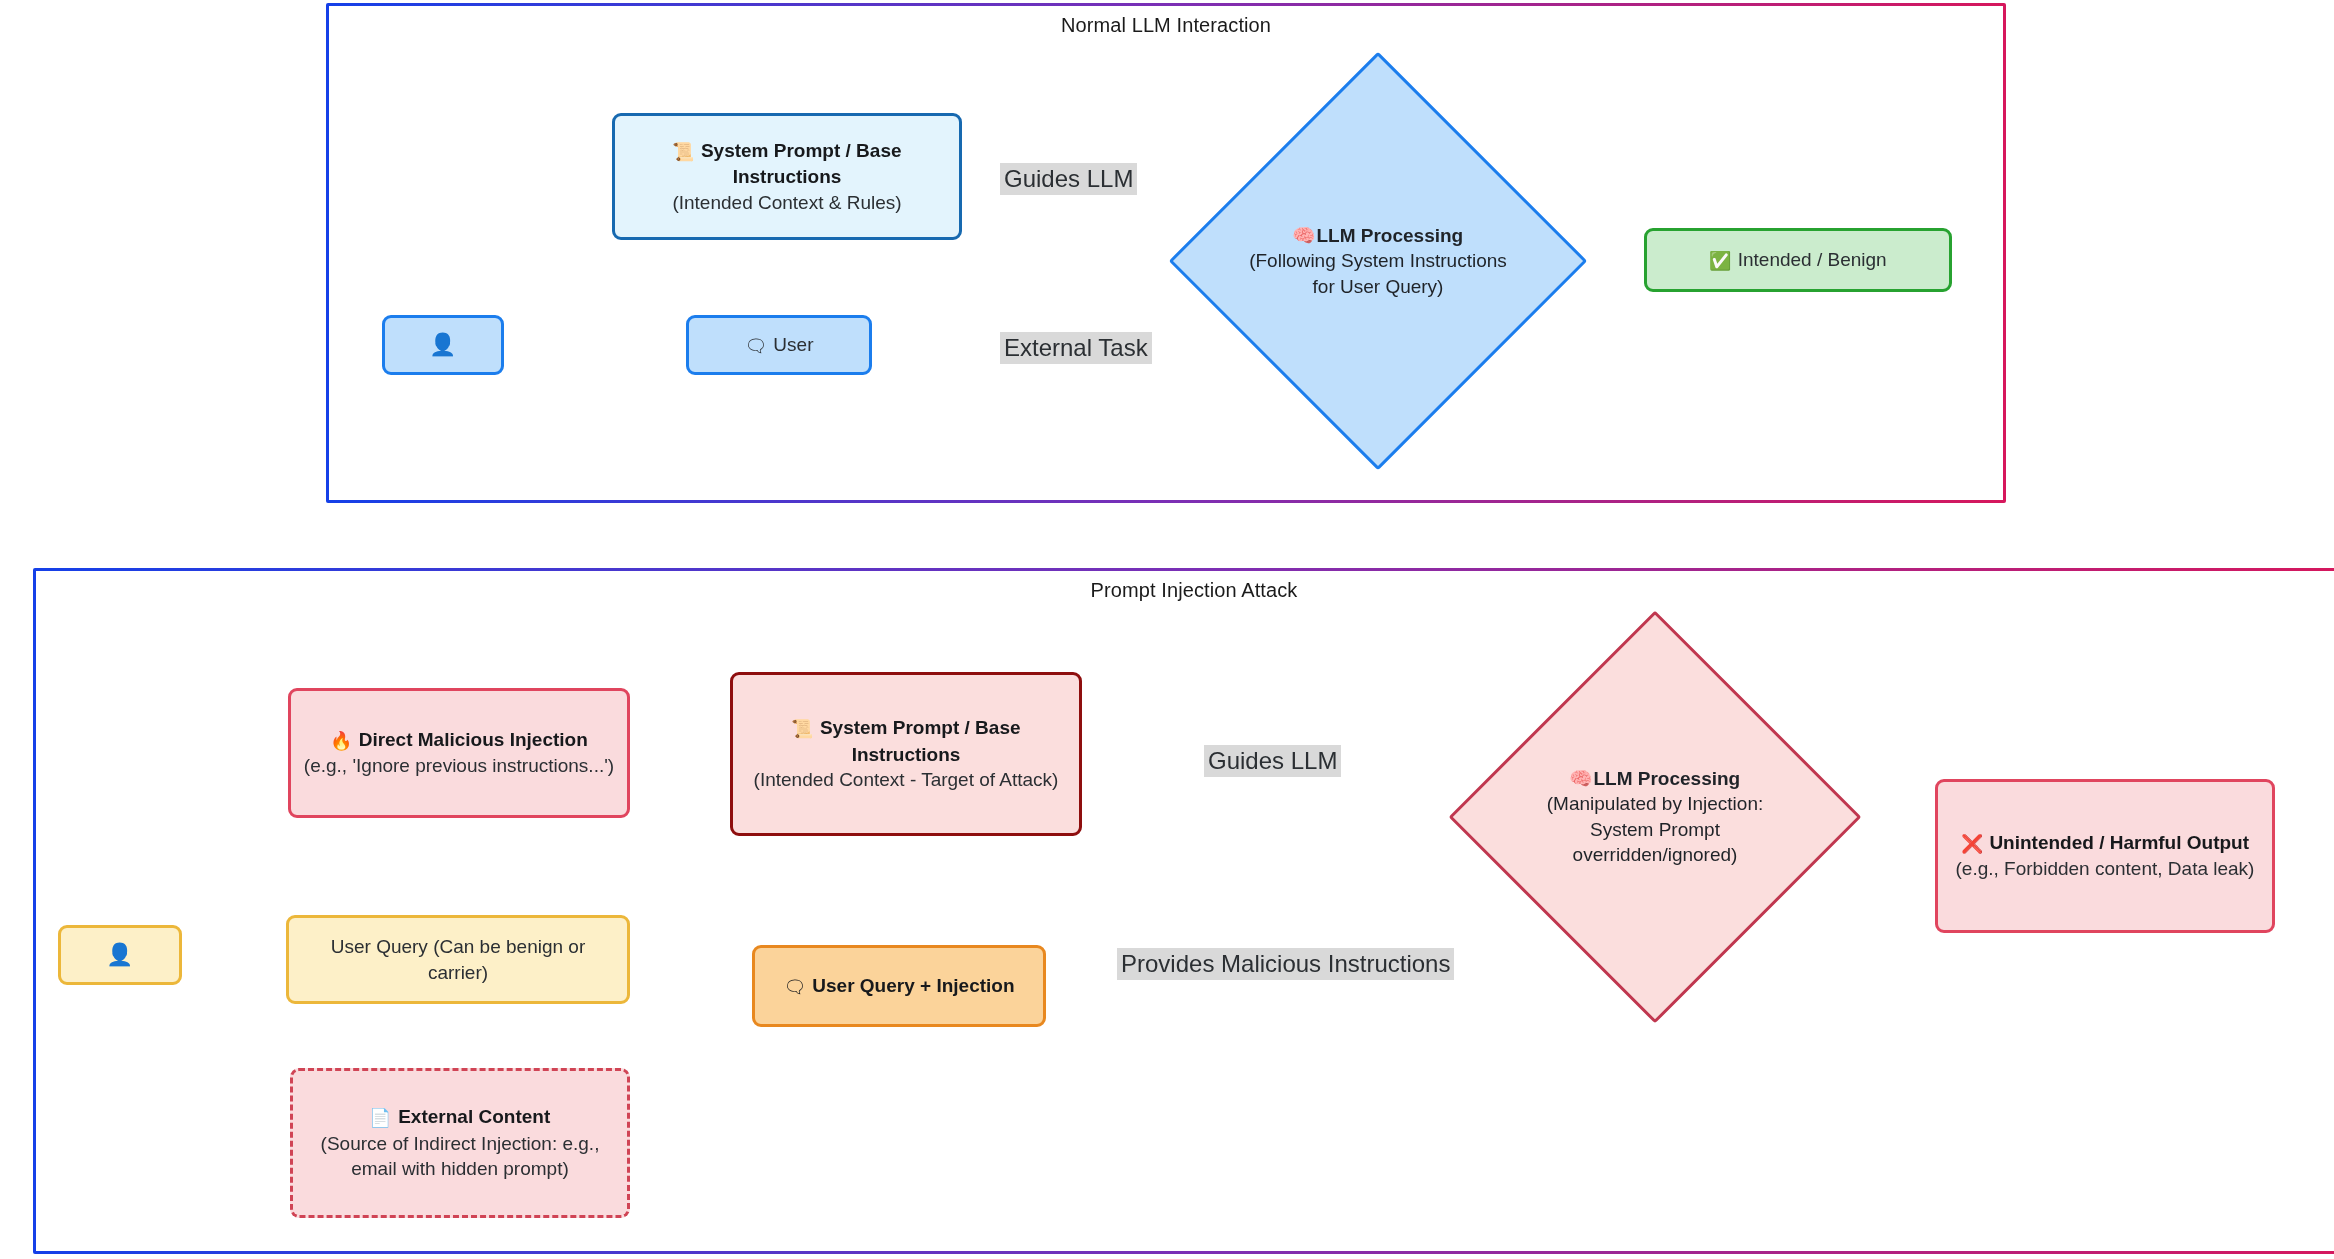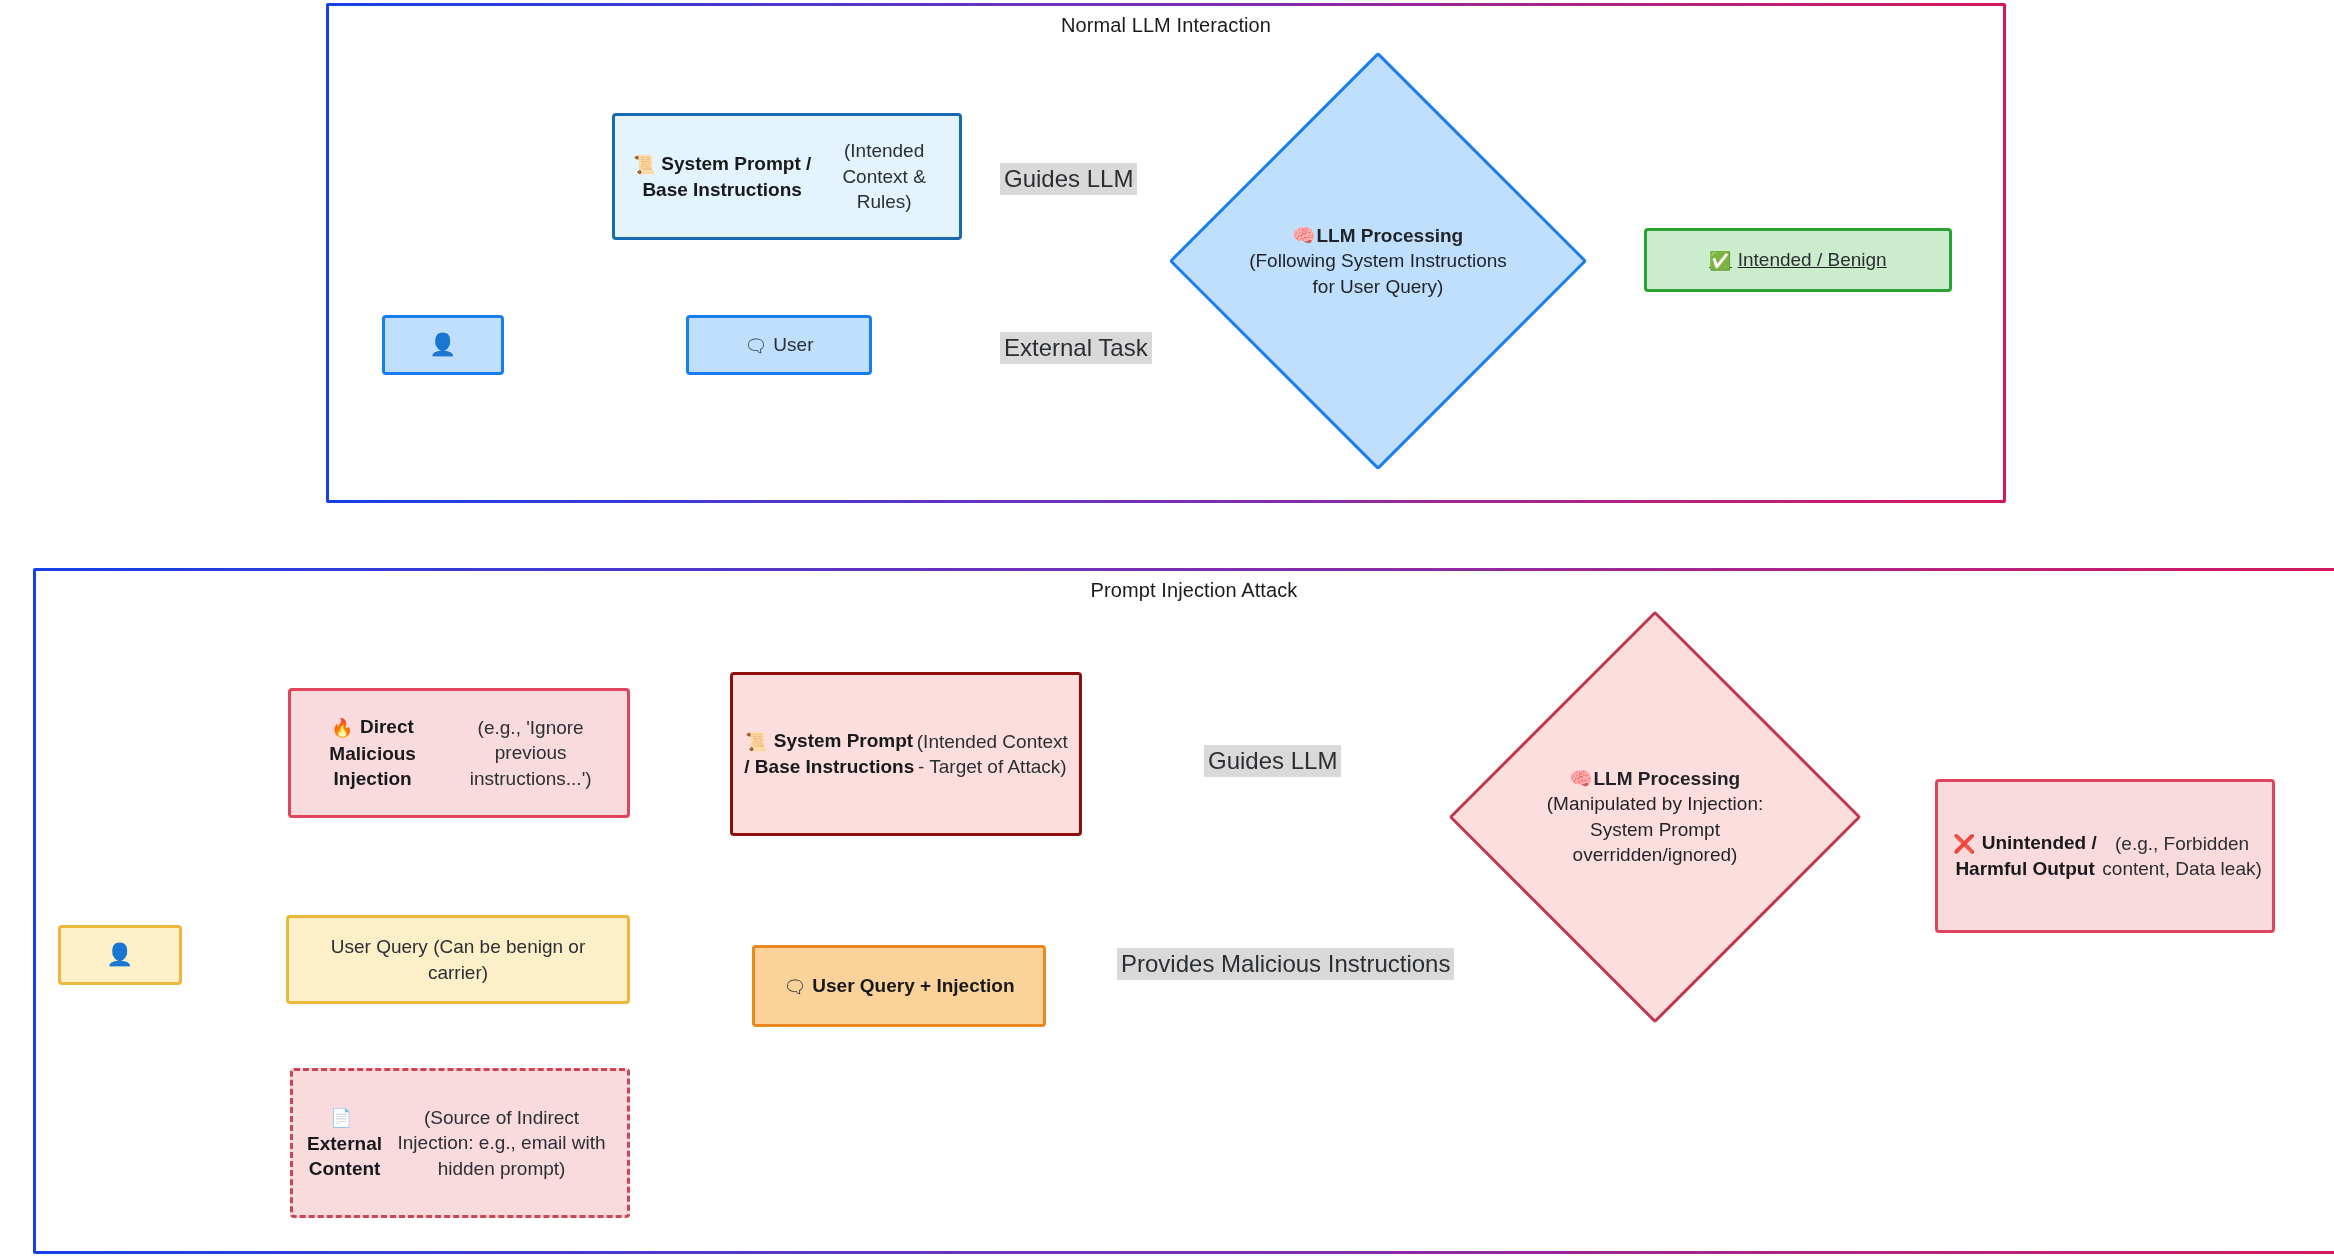--- a/index.html
+++ b/index.html
@@ -37,25 +37,25 @@
     font-size: 20px;
     color: #1b1b1b;
     font-family: "Liberation Sans", sans-serif;
     letter-spacing: .1px;
   }
 
   
   .node {
     position: absolute;
     display: flex;
-    flex-direction: row;
+    flex-direction: column;
     align-items: center;
     justify-content: center;
     text-align: center;
-    border-radius: 4px;
+    border-radius: 9px;
     padding: 6px 10px;
     line-height: 1.34;
     color: #1f2328;
     font-size: 19px;
   }
   .node .ttl {
     font-weight: bold;
     color: #17191c;
     white-space: pre-line;
   }
@@ -68,21 +68,21 @@
     font-family: "DejaVu Sans", sans-serif;
     font-weight: normal;
     margin-right: 6px;
     font-size: 18px;
     vertical-align: -1px;
   }
 
   
   .n-blue-light { background: #e3f4fd; border: 3px solid #1769b0; }
   .n-blue-mid   { background: #bfdffc; border: 3px solid #1b7ded; }
-  .n-green      { background: #cbeccd; border: 3px solid #27a230; text-decoration: underline; }
+  .n-green      { background: #cbeccd; border: 3px solid #27a230; }
   .n-pink       { background: #fadbdd; border: 3px solid #e0455e; }
   .n-pink-dark  { background: #fbdedd; border: 3px solid #8e0e0e; }
   .n-pink-dash  { background: #fadbdd; border: 3px dashed #d04455; }
   .n-yellow     { background: #fdf0c8; border: 3px solid #ecb73a; }
   .n-orange     { background: #fbd39a; border: 3px solid #e8881f; }
 
   
   .diamond {
     position: absolute;
   }

